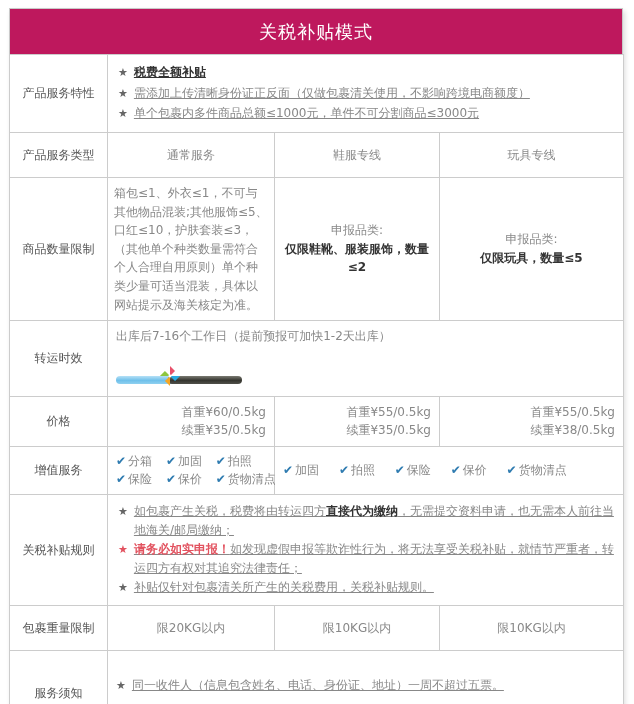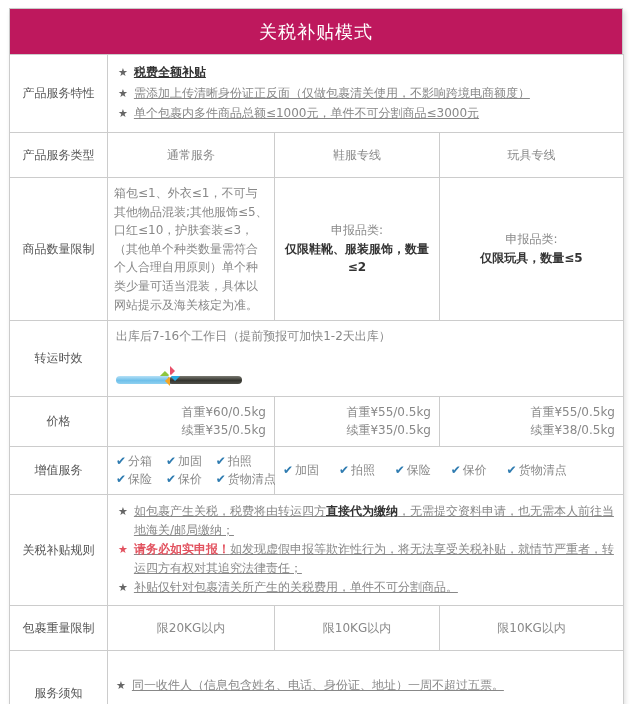--- a/index.html
+++ b/index.html
@@ -200,21 +200,21 @@
           <div class="bullet">
             <span class="star">★</span>
             <span class="btext"><span>如包裹产生关税，税费将由转运四方</span><span class="b-strong">直接代为缴纳</span><span>，无需提交资料申请，也无需本人前往当地海关/邮局缴纳；</span></span>
           </div>
           <div class="bullet">
             <span class="star red-star">★</span>
             <span class="btext"><span class="b-red">请务必如实申报！</span><span>如发现虚假申报等欺诈性行为，将无法享受关税补贴，就情节严重者，转运四方有权对其追究法律责任；</span></span>
           </div>
           <div class="bullet">
             <span class="star">★</span>
-            <span class="btext">补贴仅针对包裹清关所产生的关税费用，单件不可分割商品。</span>
+            <span class="btext">补贴仅针对包裹清关所产生的关税费用，关税补贴规则。</span>
           </div>
         </div>
       </td>
     </tr>
 
     <tr style="height:45px;">
       <td class="label">包裹重量限制</td>
       <td class="center">限20KG以内</td>
       <td class="center">限10KG以内</td>
       <td class="center">限10KG以内</td>

